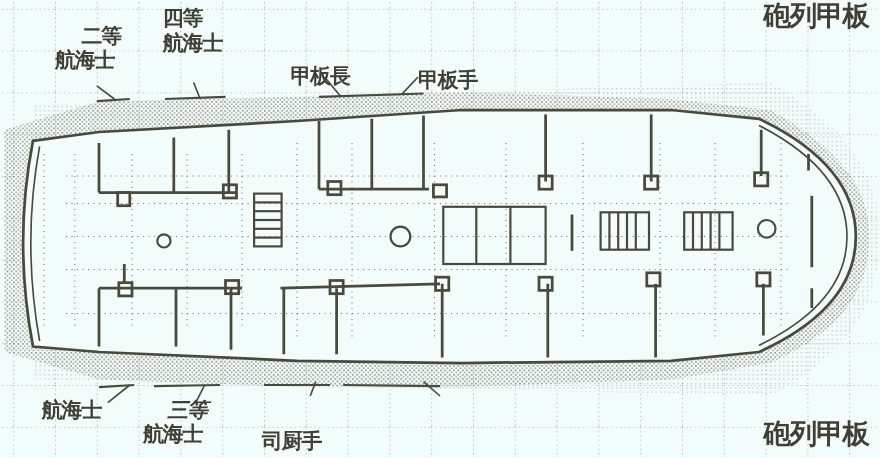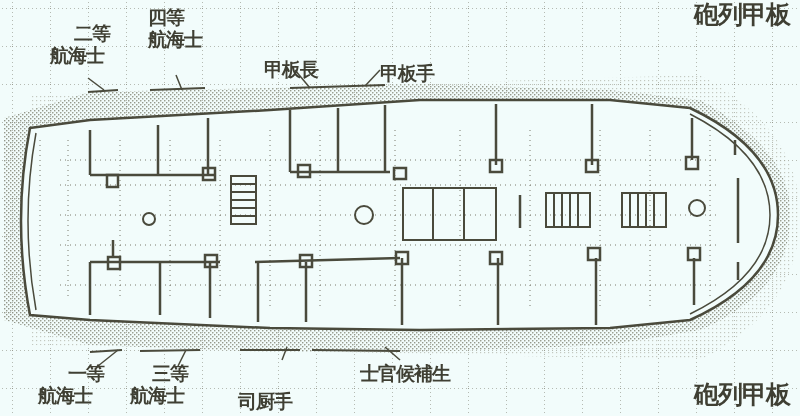--- a/index.html
+++ b/index.html
@@ -178,26 +178,22 @@
     <span class="l2">航海士</span>
   </div>
   <div class="label" style="left:264px; top:58px;">
     <span class="l1">甲板長</span>
   </div>
   <div class="label" style="left:380px; top:62px;">
     <span class="l1">甲板手</span>
   </div>
 
   <div class="label" style="left:38px; top:362px;">
-    <span class="l1" style="padding-left:30px;">一等</span>
     <span class="l2">航海士</span>
   </div>
   <div class="label" style="left:130px; top:362px;">
-    <span class="l1" style="padding-left:22px;">三等</span>
+    <span class="l1" style="padding-left:22px;font-style:italic;">三等</span>
     <span class="l2">航海士</span>
   </div>
   <div class="label" style="left:238px; top:362px;margin-top:28px;">
     <span class="l1">司厨手</span>
   </div>
-  <div class="label" style="left:360px; top:362px;">
-    <span class="l1">士官候補生</span>
-  </div>
 </div>
 
 </body></html>

